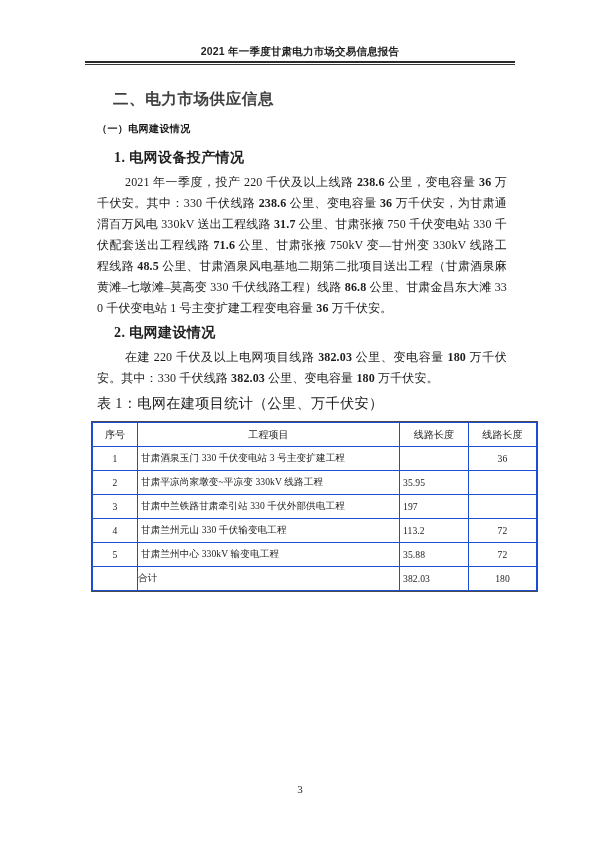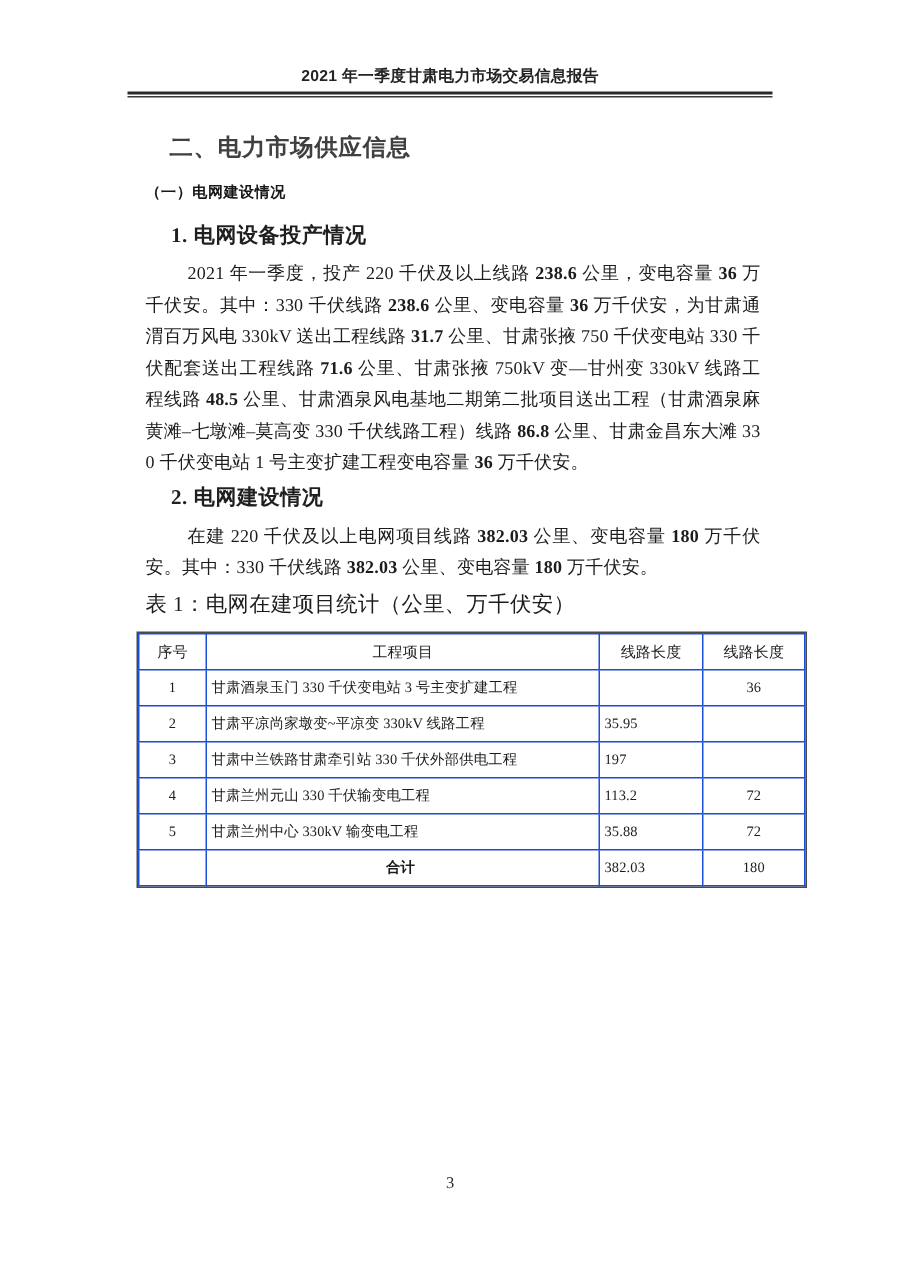--- a/index.html
+++ b/index.html
@@ -139,21 +139,21 @@
   table.stat thead td {
     text-align: center;
     font-size: 10px;
   }
   .c-idx  { width: 38px;  text-align: center; }
   .c-name { width: 255px; text-align: left; padding-left: 9px; }
   .c-len  { width: 62px;  text-align: left; }
   .c-cap  { width: 61px;  text-align: center; }
 
   .row-total td { font-weight: bold; font-size: 10px; }
-  .row-total .c-name { text-align: center; padding-left: 0; font-weight: bold; }
+  .row-total .c-name { padding-left: 0; }
 
   
   table.stat { outline: 1px solid #4a4a4a; }
 
   
   .page-num {
     position: absolute;
     left: 0;
     top: 783px;
     width: 600px;

